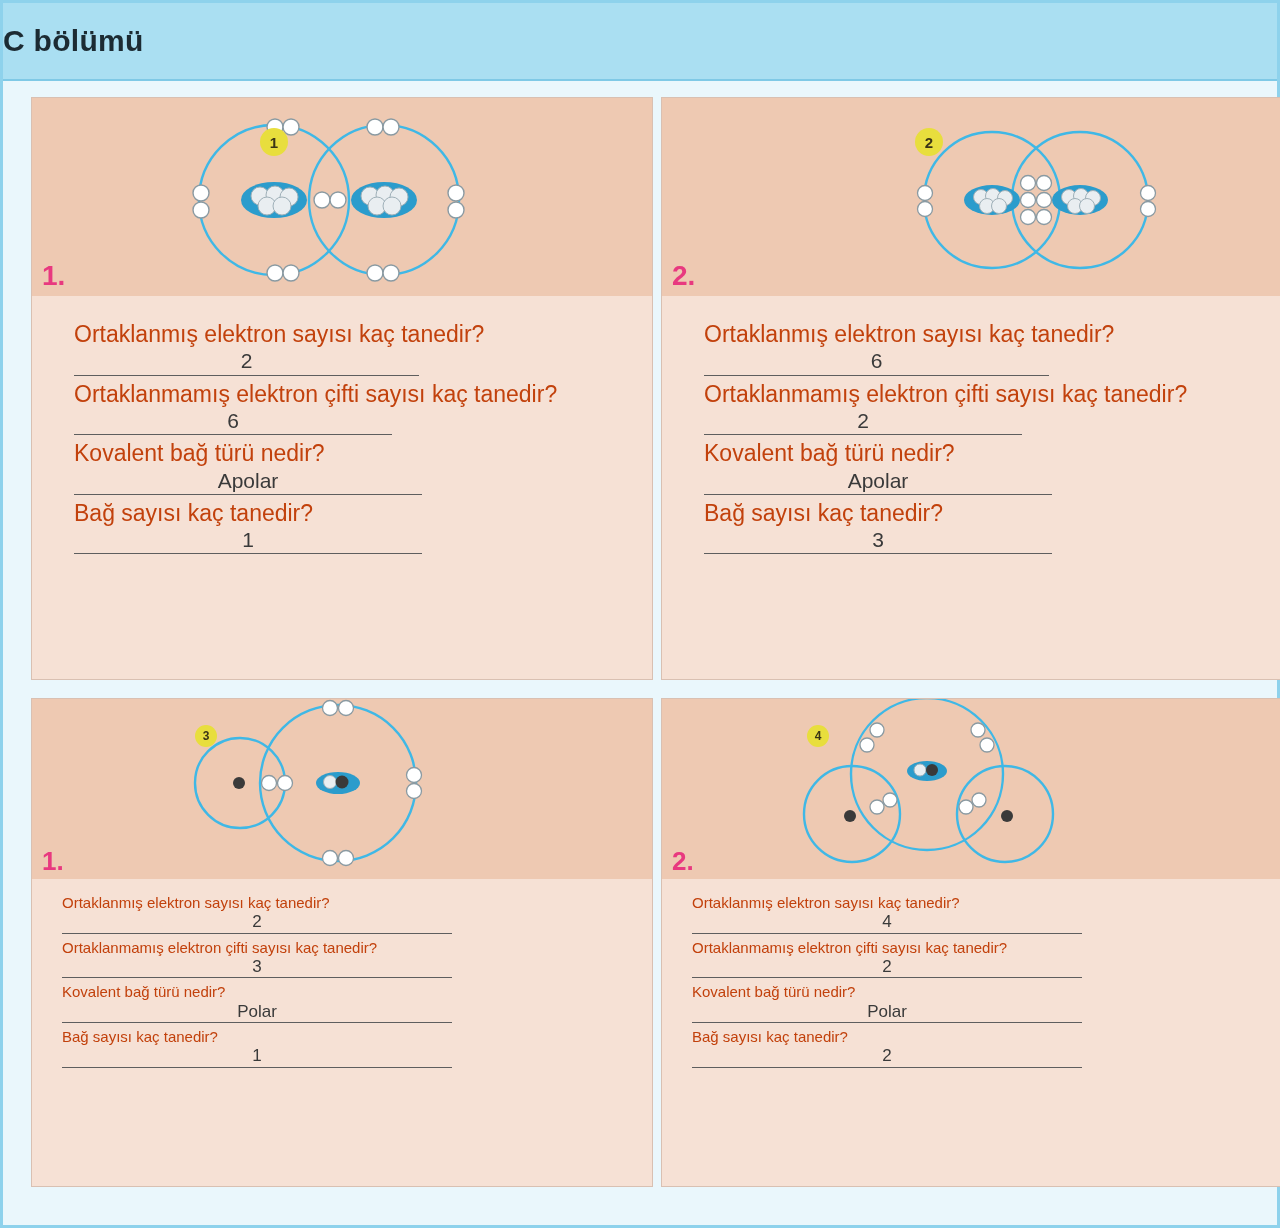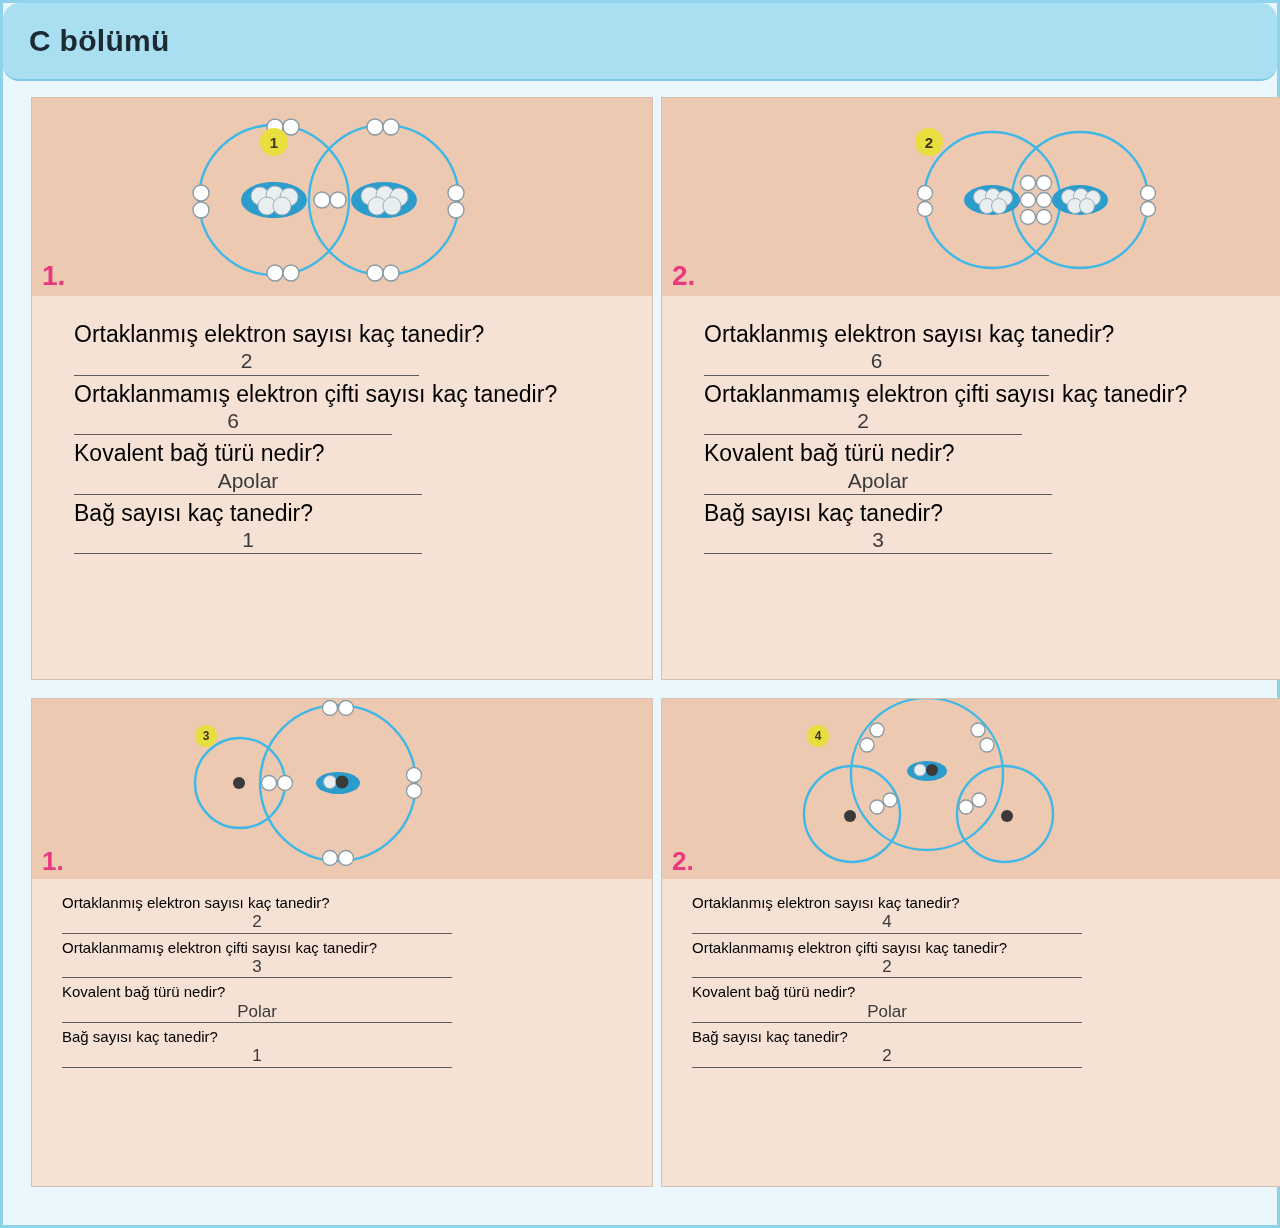--- a/index.html
+++ b/index.html
@@ -23,23 +23,21 @@
     border: 3px solid #8ed2ec;
   }
 
   
   .header {
     height: 78px;
     background: #aadff2;
     border-bottom: 2px solid #7fc9e6;
     display: flex;
     align-items: center;
-    padding-left: 26px;
     box-sizing: border-box;
-    border-radius: 16px;
   }
   .header-title {
     font-size: 30px;
     font-weight: bold;
     color: #1c2b33;
     letter-spacing: 0.3px;
   }
 
   
   .grid {
@@ -101,21 +99,21 @@
   }
   .card.small .answers {
     padding: 14px 30px 8px 30px;
   }
 
   .qa {
     margin-bottom: 4px;
   }
   .q-text {
     font-size: 23px;
-    color: #000000;
+    color: #c2410c;
     line-height: 1.28;
     white-space: nowrap;
   }
   .card.small .q-text {
     font-size: 15px;
   }
   .a-line {
     border-bottom: 1.6px solid #5e5e5e;
     text-align: center;
     font-size: 21px;

